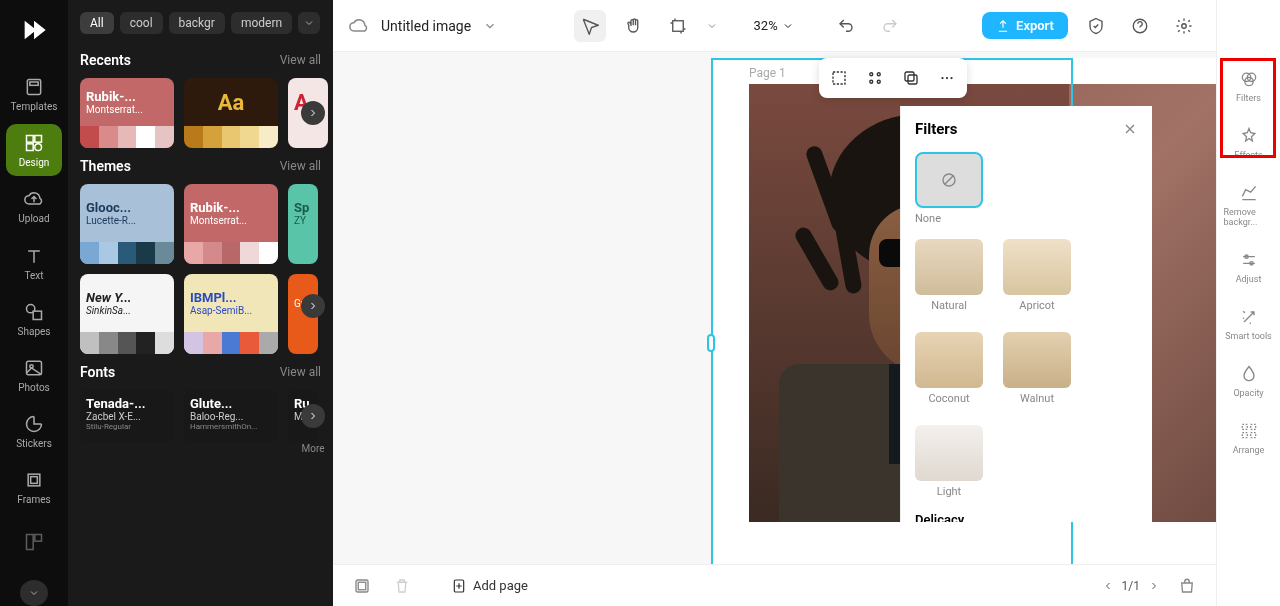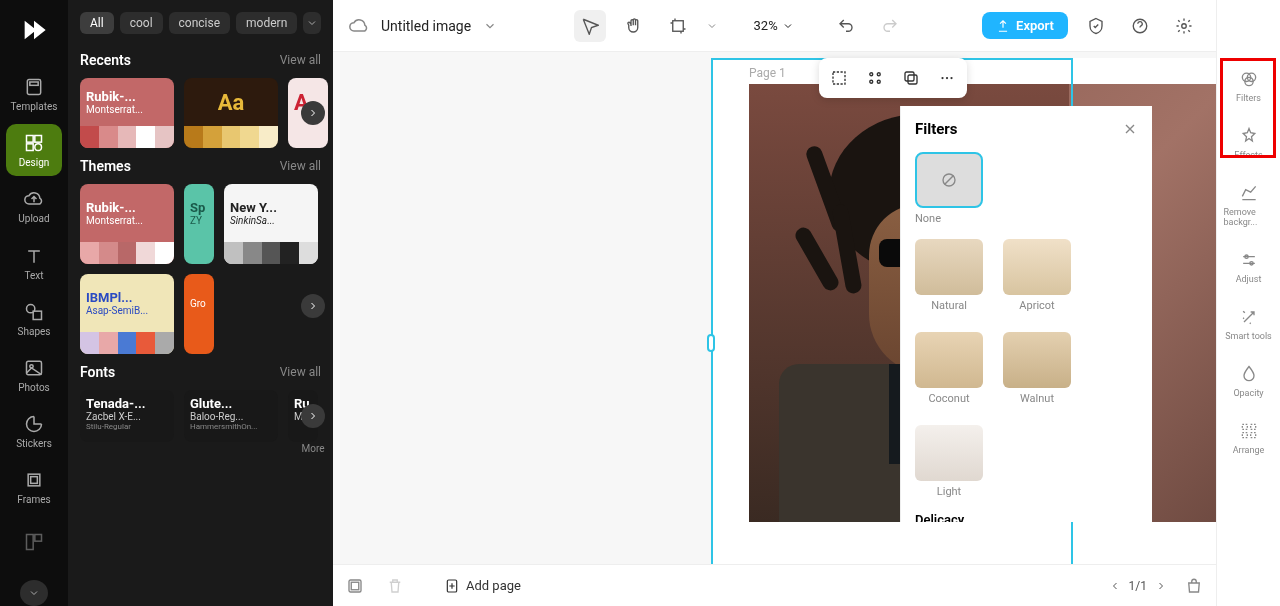--- a/index.html
+++ b/index.html
@@ -57,21 +57,21 @@
 .glasses::before{left:0}
 .glasses::after{right:0}
 .jacket{position:absolute;left:30px;top:280px;width:300px;height:200px;background:#3a342d;border-radius:20px 20px 0 0}
 .shirt{position:absolute;left:140px;top:280px;width:80px;height:100px;background:#151a1e}
 .btn-circ{position:absolute;left:155px;top:380px;width:14px;height:14px;border-radius:50%;background:#888}
 .sel{position:absolute;border:2px solid #2ec4e6}
 .vmid{position:absolute;width:8px;height:18px;background:#fff;border:2px solid #2ec4e6;border-radius:4px}
 .rot{position:absolute;width:24px;height:24px;background:#fff;border-radius:50%;box-shadow:0 1px 4px rgba(0,0,0,.2);display:flex;align-items:center;justify-content:center}
 .floattb{position:absolute;left:486px;top:6px;background:#fff;border-radius:8px;box-shadow:0 2px 8px rgba(0,0,0,.15);display:flex;align-items:center;padding:6px;gap:8px}
 .ftbtn{width:28px;height:28px;display:flex;align-items:center;justify-content:center;cursor:pointer;border-radius:6px}
-.botbar{height:42px;border-top:1px solid #eee;display:flex;align-items:center;padding:0 9px;gap:14px;position:relative}
+.botbar{height:42px;border-top:1px solid #eee;display:flex;align-items:center;padding:0 16px;gap:14px;position:relative}
 .botico{width:26px;height:26px;display:flex;align-items:center;justify-content:center;color:#888;cursor:pointer}
 .addpage{display:flex;align-items:center;gap:6px;color:#333;font-size:13px;cursor:pointer}
 .botsp{flex:1}
 .pgct{font-size:12px;color:#555;display:flex;align-items:center;gap:8px}
 
 .fpanel{position:absolute;right:64px;top:54px;width:252px;bottom:42px;background:#fff;border-left:1px solid #eee;padding:14px;overflow-y:auto}
 .fhdr{display:flex;justify-content:space-between;align-items:center;margin-bottom:14px}
 .fttl{font-size:15px;font-weight:700}
 .fclose{color:#888;cursor:pointer}
 .fnone{width:68px;height:56px;background:#ddd;border-radius:8px;border:2px solid #2ec4e6;display:flex;align-items:center;justify-content:center;margin-bottom:4px}
@@ -183,21 +183,21 @@
       <svg width="12" height="12" viewBox="0 0 24 24" fill="none" stroke="currentColor" stroke-width="2">
         <path d="M6 9l6 6 6-6"></path>
       </svg>
     </div>
 </div>
 
 <div class="lpanel">
   <div class="tagrow">
     <div class="tag active">All</div>
     <div class="tag">cool</div>
-    <div class="tag">concise</div>
+    <div class="tag">backgr</div>
     <div class="tag">modern</div>
     <div class="tagdd">
         <svg width="12" height="12" viewBox="0 0 24 24" fill="none" stroke="currentColor" stroke-width="2">
           <path d="M6 9l6 6 6-6"></path>
         </svg>
       </div>
   </div>
 
   <div class="sect">
     <div class="secthdr">
@@ -242,20 +242,33 @@
         </div>
     </div>
   </div>
 
   <div class="sect">
     <div class="secthdr">
         <div class="sectttl">Themes</div>
         <div class="viewall">View all</div>
       </div>
     <div class="cards" style="flex-wrap:wrap">
+      <div class="card big" style="background:#a8c0d8">
+        <div class="cardtxt" style="color:#1a3a5a">
+            <div class="t1">Glooc...</div>
+            <div class="t2">Lucette-R...</div>
+          </div>
+        <div class="palette">
+            <div style="background:#7aa8d4"></div>
+            <div style="background:#a8c8e4"></div>
+            <div style="background:#2a5a7a"></div>
+            <div style="background:#1a3a4a"></div>
+            <div style="background:#6a8a9a"></div>
+          </div>
+      </div>
       <div class="card big" style="background:#c26868">
         <div class="cardtxt" style="color:#fff">
             <div class="t1">Rubik-...</div>
             <div class="t2">Montserrat...</div>
           </div>
         <div class="palette">
             <div style="background:#e8a8a8"></div>
             <div style="background:#d48a8a"></div>
             <div style="background:#b86868"></div>
             <div style="background:#f0d8d8"></div>
@@ -263,21 +276,21 @@
           </div>
       </div>
       <div class="card big" style="background:#5ac4a8;width:30px">
         <div class="cardtxt" style="color:#1a5a4a">
             <div class="t1">Sp</div>
             <div class="t2">ZY</div>
           </div>
       </div>
       <div class="card big" style="background:#f5f5f5">
         <div class="cardtxt" style="color:#222">
-            <div class="t1" style="">New Y...</div>
+            <div class="t1" style="font-style:italic">New Y...</div>
             <div class="t2" style="font-style:italic">SinkinSa...</div>
           </div>
         <div class="palette">
             <div style="background:#c0c0c0"></div>
             <div style="background:#888"></div>
             <div style="background:#555"></div>
             <div style="background:#222"></div>
             <div style="background:#ddd"></div>
           </div>
       </div>

